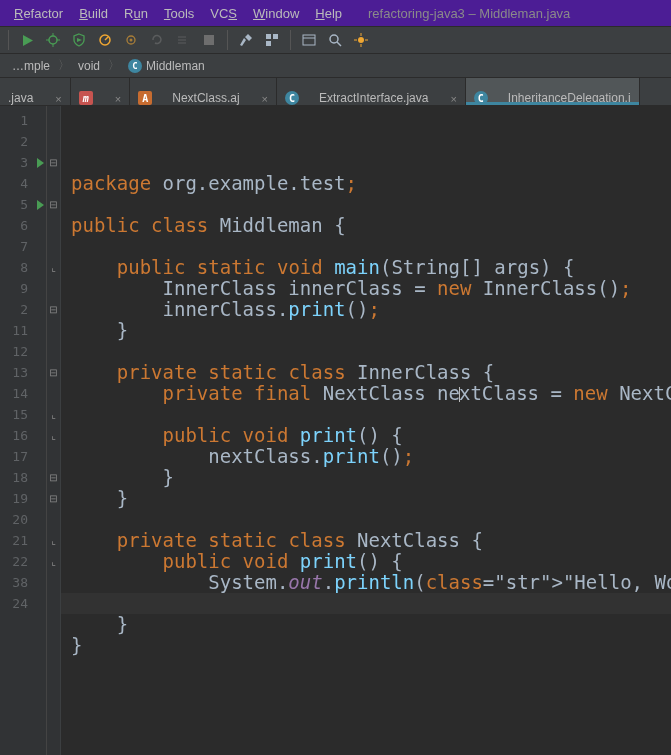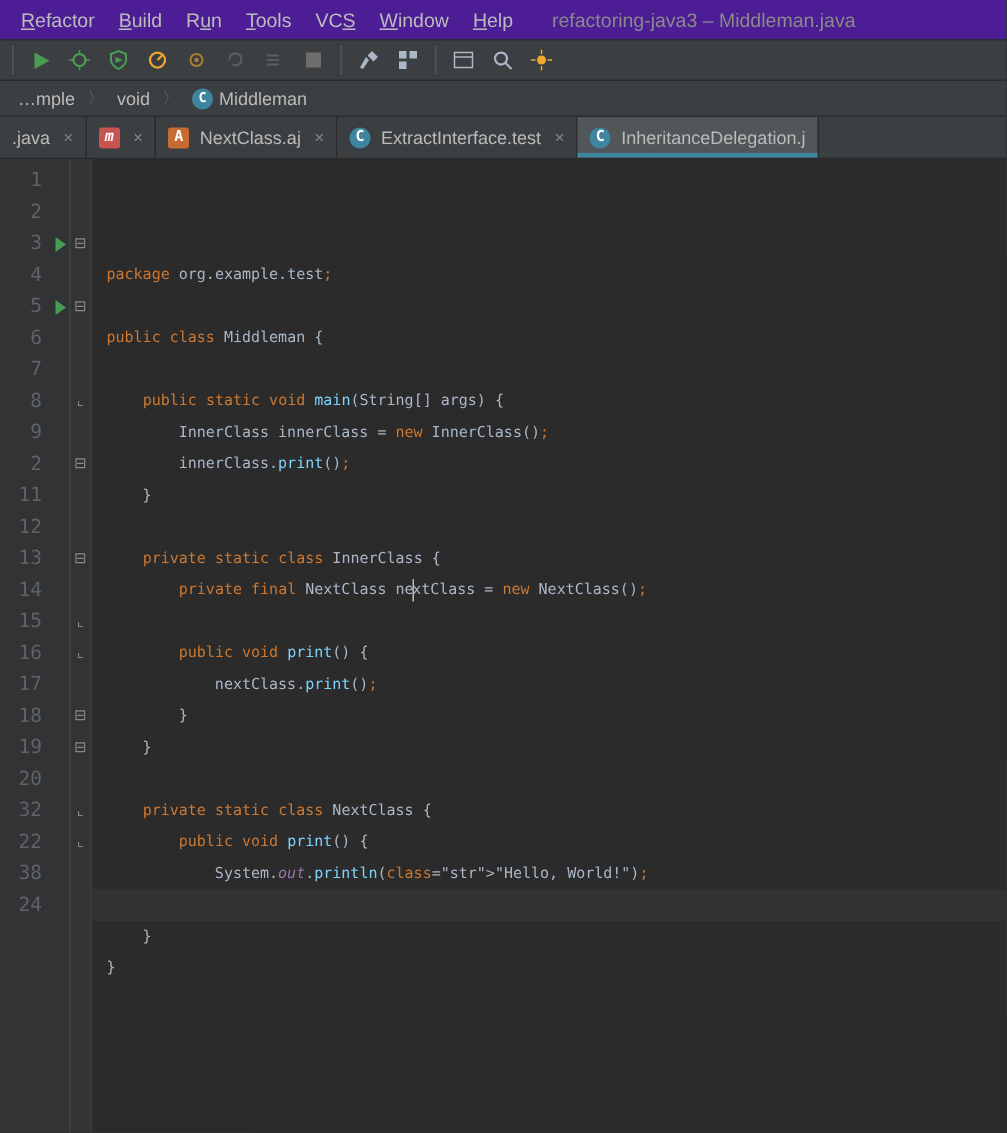--- a/index.html
+++ b/index.html
@@ -60,21 +60,21 @@
   
   .tabs {
     height: 28px;
     display: flex;
     align-items: stretch;
     background: #3c3f41;
     border-bottom: 1px solid #2b2b2b;
     padding-left: 0;
   }
   .tab {
-    display: flex; align-items: center; gap: 7px;
+    display: flex; align-items: flex-end; gap: 20px;
     padding: 0 8px;
     font-size: 12px;
     border-right: 1px solid #2b2b2b;
     color: #bbbbbb;
     background: #3c3f41;
     position: relative;
   }
   .tab.active {
     background: #515658;
   }
@@ -117,21 +117,21 @@
     width: 14px; background:#313335;
     padding-top:4px;
     font-size:10px;color:#888;line-height:21px;text-align:center;
     border-right:1px solid #3c3f41;
   }
   .fold-col .f { height:21px; }
   .code {
     flex: 1;
     padding: 4px 0 0 10px;
     font-family: "Consolas","Menlo",monospace;
-    font-size: 10px;
+    font-size: 19px;
     line-height: 21px;
     white-space: pre;
     color: #a9b7c6;
     overflow: hidden;
     position:relative;
   }
   
   .kw { color: #cc7832; }
   .field-ital { color:#9876aa; font-style: italic; }
   .methoddecl { color:#7dd3fc; font-weight:normal;}
@@ -271,21 +271,21 @@
     <span class="file-icon icon-m">m</span>
       <span class="close">×</span>
   </div>
   <div class="tab">
     <span class="file-icon icon-a">A</span>
     <span>NextClass.aj</span>
       <span class="close">×</span>
   </div>
   <div class="tab">
     <span class="file-icon icon-c">C</span>
-    <span>ExtractInterface.test</span>
+    <span>ExtractInterface.java</span>
       <span class="close">×</span>
   </div>
   <div class="tab active">
     <span class="file-icon icon-c">C</span>
     <span>InheritanceDelegation.j</span>
   </div>
 </div>
 
 <div class="editor">
   <div class="gutter" id="gutter">
@@ -302,21 +302,21 @@
       <div class="ln">11</div>
       <div class="ln">12</div>
       <div class="ln">13</div>
       <div class="ln">14</div>
       <div class="ln">15</div>
       <div class="ln">16</div>
       <div class="ln">17</div>
       <div class="ln">18</div>
       <div class="ln">19</div>
       <div class="ln">20</div>
-      <div class="ln">32</div>
+      <div class="ln">21</div>
       <div class="ln">22</div>
       <div class="ln">38</div>
       <div class="ln">24</div>
     </div>
   <div class="fold-col" id="foldcol">
       <div class="f"></div>
       <div class="f"></div>
       <div class="f">⊟</div>
       <div class="f"></div>
       <div class="f">⊟</div>

